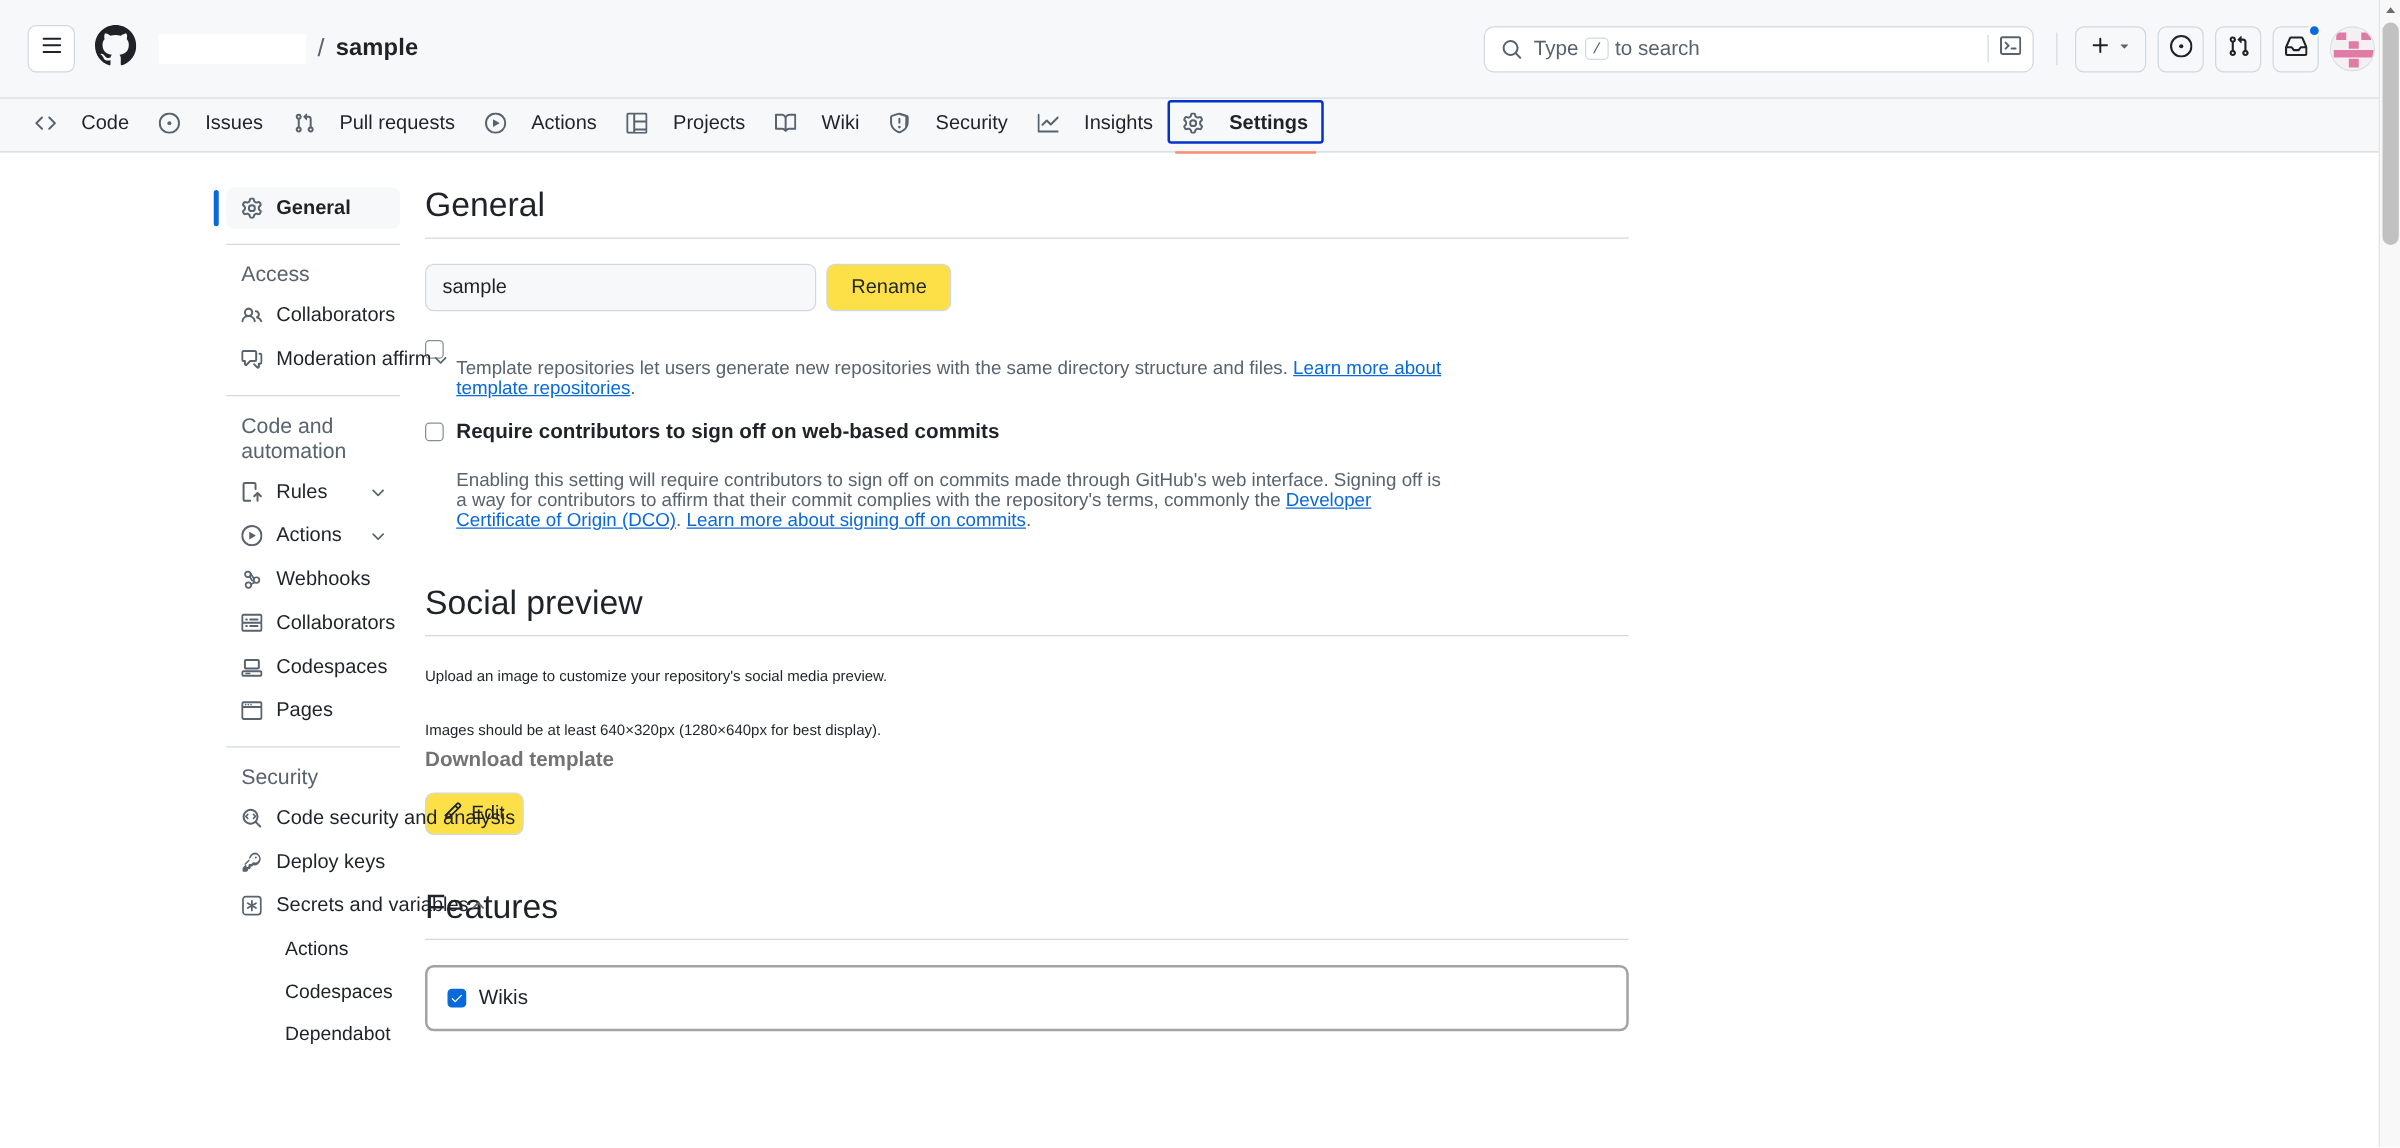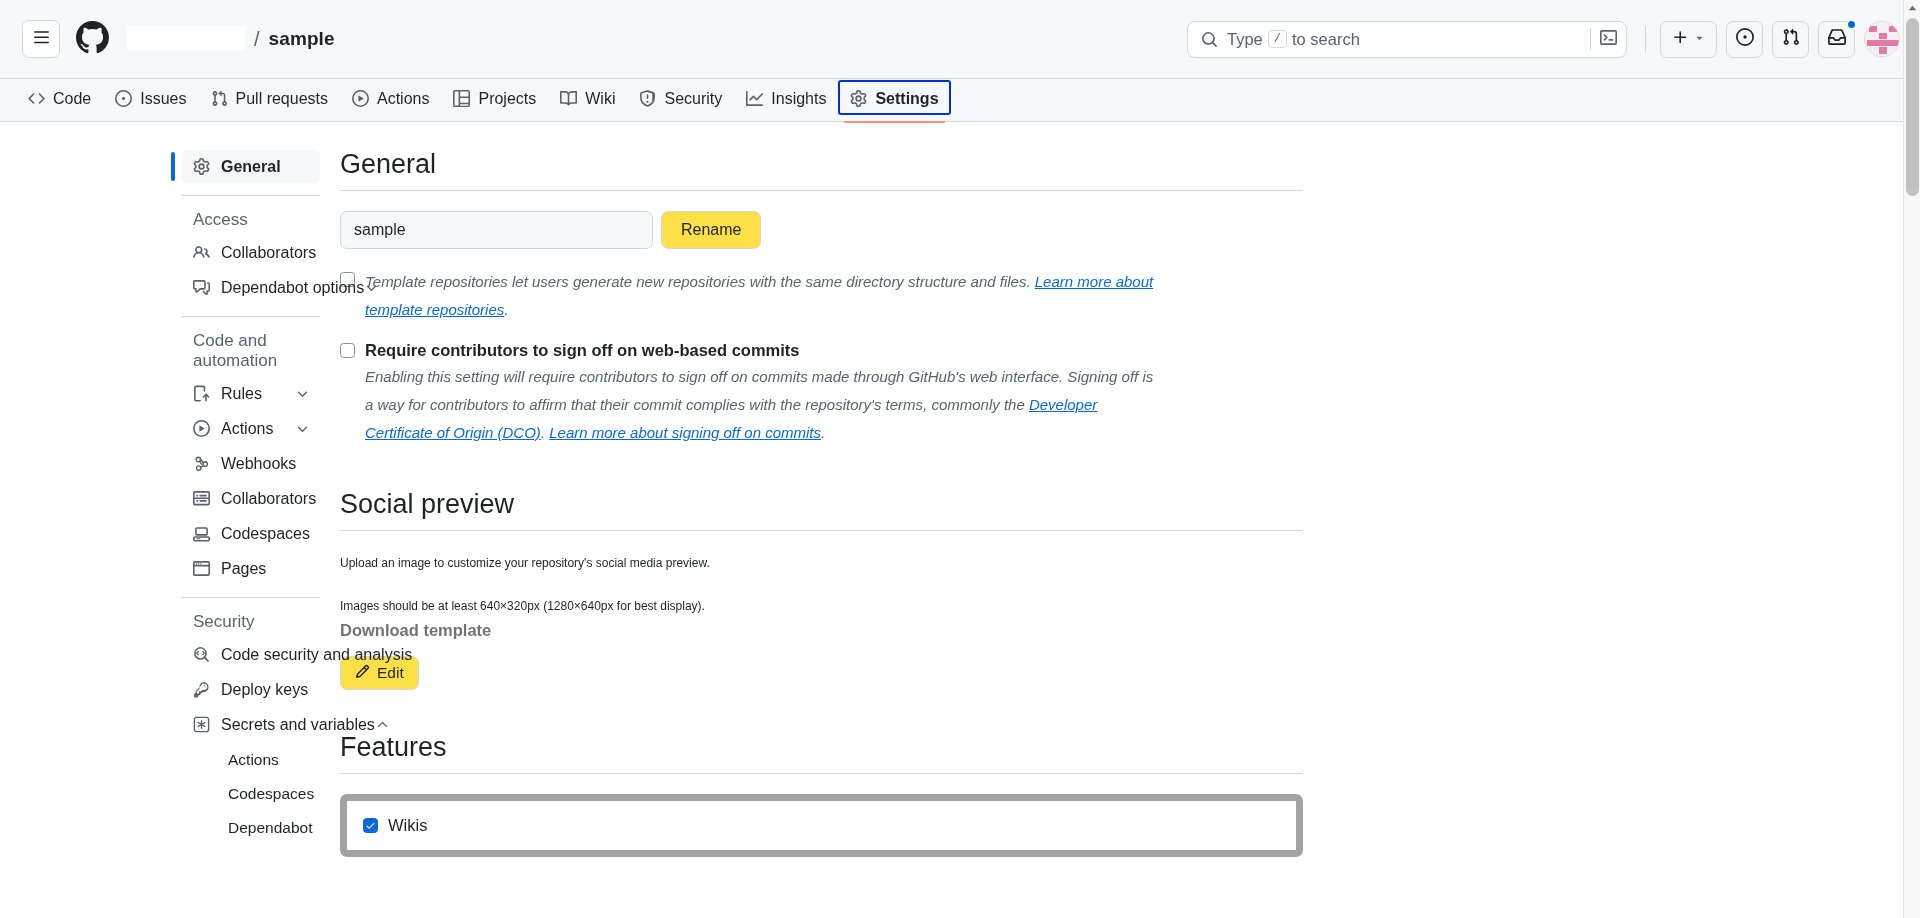--- a/index.html
+++ b/index.html
@@ -98,21 +98,21 @@
   
   .repo-nav {
     height: 43px;
     background: #f6f8fa;
     border-bottom: 1px solid #d1d9e0;
     display: flex; align-items: flex-start;
     padding: 0 20px 0 16px;
     position: relative;
   }
   .nav-item {
-    display: flex; align-items: center; gap: 8px;
+    display: flex; align-items: center; gap: 20px;
     height: 39px;
     padding: 0 12px;
     font-size: 16px;
     color: #1f2328;
     cursor: pointer;
     border-radius: 6px;
     position: relative;
     white-space: nowrap;
   }
   .nav-item .nav-ico { display: flex; align-items: center; color: #59636e; }
@@ -224,29 +224,29 @@
     border: 1px solid #868f99; border-radius: 3.5px;
     background: #fff; margin-top: 5px; margin-right: 10px;
     cursor: pointer;
   }
   .cb.checked {
     background: #0969da; border-color: #0969da;
     display: flex; align-items: center; justify-content: center;
   }
   .check-body { flex: 1 1 auto; }
   .check-title { font-size: 16.5px; font-weight: 600; color: #1f2328; line-height: 24px; cursor: pointer; }
-  .check-desc { font-size: 15px; color: #59636e; line-height: 28px; margin-top: 1px; max-width: 790px; font-style: italic; }
+  .check-desc { font-size: 15px; color: #59636e; line-height: 16px; margin-top: 20px; max-width: 790px; }
   a.lnk { color: #0969da; text-decoration: underline; cursor: pointer; }
 
   .body-text { font-size: 12px; color: #1f2328; line-height: 25px; margin: 0 0 18px 0; }
   .body-text.tight { margin-bottom: 2px; }
   a.lnk-strong { color: #737373; text-decoration: none; font-weight: 600; font-size: 16.5px; cursor: pointer; }
 
   .feature-box {
-    border: 7px solid #a3a3a3;
+    border: 2px solid #a3a3a3;
     border-radius: 7px;
     padding: 15px 16px;
     margin-top: 18px;
   }
   .feature-row { display: flex; align-items: center; }
   .feature-row .cb { margin-top: 0; }
   .feature-label { font-size: 16.5px; color: #1f2328; cursor: pointer; }
 
   
   .scrollbar {
@@ -492,21 +492,21 @@
         </span>
         <span class="s-label">Collaborators</span>
       </div>
 
       <div class="side-item">
         <span class="s-ico">
           <svg width="17" height="17" viewBox="0 0 16 16" fill="currentColor">
               <path d="M1.75 1h8.5c.966 0 1.75.784 1.75 1.75v5.5A1.75 1.75 0 0 1 10.25 10H7.061l-2.574 2.573A1.458 1.458 0 0 1 2 11.543V10h-.25A1.75 1.75 0 0 1 0 8.25v-5.5C0 1.784.784 1 1.75 1ZM1.5 2.75v5.5c0 .138.112.25.25.25h1a.75.75 0 0 1 .75.75v2.19l2.72-2.72a.749.749 0 0 1 .53-.22h3.5a.25.25 0 0 0 .25-.25v-5.5a.25.25 0 0 0-.25-.25h-8.5a.25.25 0 0 0-.25.25Zm13 2a.25.25 0 0 0-.25-.25h-.5a.75.75 0 0 1 0-1.5h.5c.966 0 1.75.784 1.75 1.75v5.5A1.75 1.75 0 0 1 14.25 12H14v1.543a1.458 1.458 0 0 1-2.487 1.03L9.22 12.28a.749.749 0 0 1 .326-1.275.749.749 0 0 1 .734.215l2.22 2.22v-2.19a.75.75 0 0 1 .75-.75h1a.25.25 0 0 0 .25-.25Z"></path>
             </svg>
         </span>
-        <span class="s-label">Dependabot options</span>
+        <span class="s-label">Moderation affirm</span>
         <span class="s-chev">
           <svg width="15" height="15" viewBox="0 0 16 16" fill="currentColor">
               <path d="M12.78 6.22a.75.75 0 0 1 0 1.06l-4.25 4.25a.75.75 0 0 1-1.06 0L3.22 7.28a.751.751 0 0 1 .018-1.042.751.751 0 0 1 1.042-.018L8 9.94l3.72-3.72a.75.75 0 0 1 1.06 0Z"></path>
             </svg>
         </span>
       </div>
 
       <div class="side-divider"></div>
 
       <div class="side-group-title">Code and automation</div>

